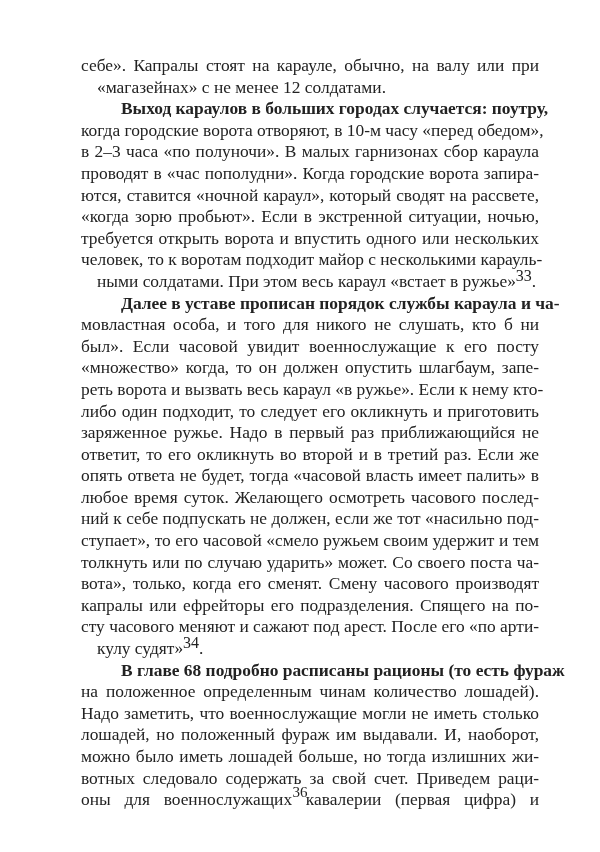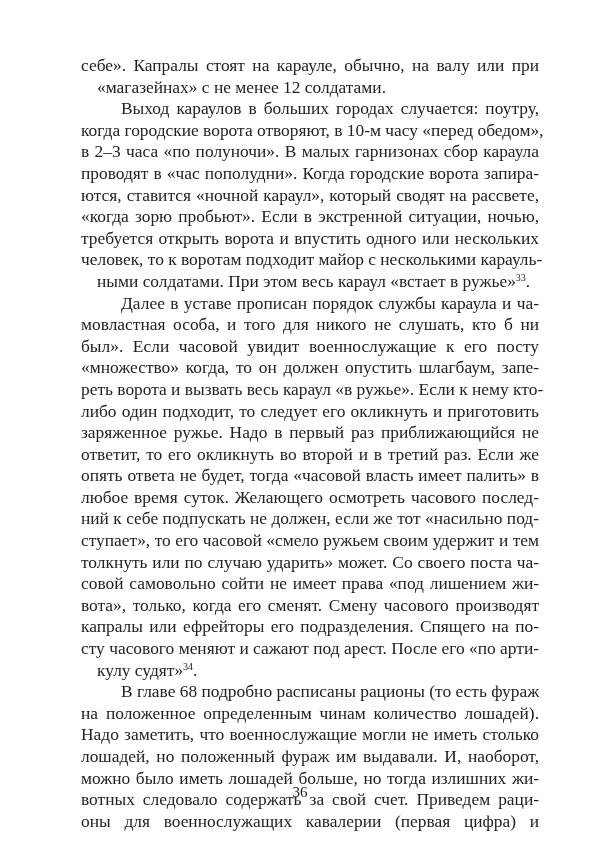--- a/index.html
+++ b/index.html
@@ -16,22 +16,22 @@
   }
   .line {
     display: block;
     height: 21.6px;
     white-space: nowrap;
     text-align: justify;
     text-align-last: justify;
     overflow: visible;
   }
   .line.last { text-align-last: left; margin-left: 16px; }
-  .line.indent { padding-left: 40px; }
-  sup.fn { font-size: 10px; vertical-align: 6px; line-height: 0; }
+  .line.indent { padding-left: 40px; font-weight: bold; }
+  sup.fn { font-size: 16px; vertical-align: 6px; line-height: 0; }
   .page-number {
     position: absolute;
     left: 0; width: 600px;
     top: 784px;
     text-align: center;
     font-family: "Liberation Serif", "DejaVu Serif", serif;
     font-size: 15px;
     color: #222222;
   }
 </style>
@@ -64,21 +64,20 @@
     <span class="line">«множество» когда, то он должен опустить шлагбаум, запе-</span>
     <span class="line">реть ворота и вызвать весь караул «в ружье». Если к нему кто-</span>
     <span class="line">либо один подходит, то следует его окликнуть и приготовить</span>
     <span class="line">заряженное ружье. Надо в первый раз приближающийся не</span>
     <span class="line">ответит, то его окликнуть во второй и в третий раз. Если же</span>
     <span class="line">опять ответа не будет, тогда «часовой власть имеет палить» в</span>
     <span class="line">любое время суток. Желающего осмотреть часового послед-</span>
     <span class="line">ний к себе подпускать не должен, если же тот «насильно под-</span>
     <span class="line">ступает», то его часовой «смело ружьем своим удержит и тем</span>
     <span class="line">толкнуть или по случаю ударить» может. Со своего поста ча-</span>
-    <span class="line">совой самовольно сойти не имеет права «под лишением жи-</span>
     <span class="line">вота», только, когда его сменят. Смену часового производят</span>
     <span class="line">капралы или ефрейторы его подразделения. Спящего на по-</span>
     <span class="line">сту часового меняют и сажают под арест. После его «по арти-</span>
     <span class="line last"><span>кулу судят»</span><sup class="fn">34</sup><span>.</span></span>
   </div>
 
   <div>
     <span class="line indent">В главе 68 подробно расписаны рационы (то есть фураж</span>
     <span class="line">на положенное определенным чинам количество лошадей).</span>
     <span class="line">Надо заметить, что военнослужащие могли не иметь столько</span>

